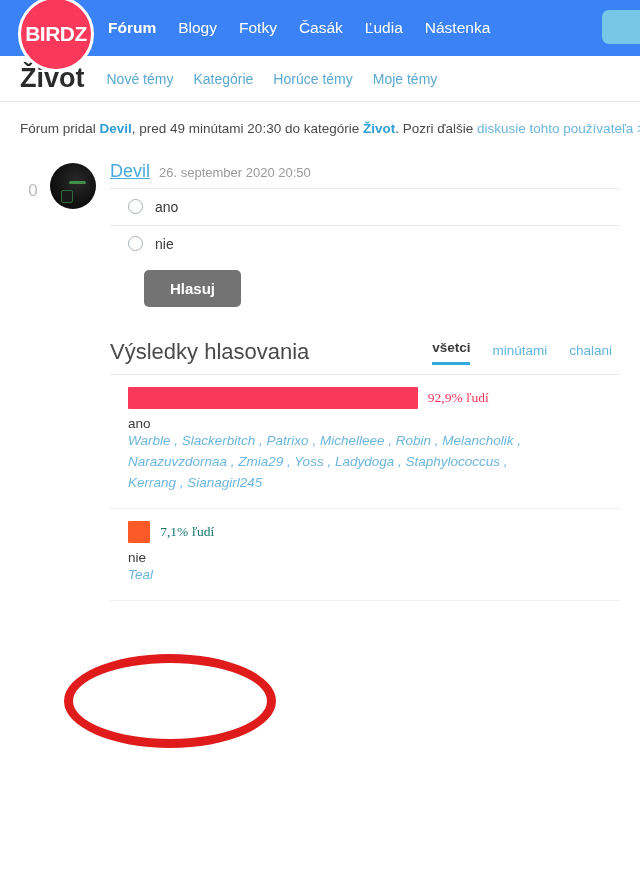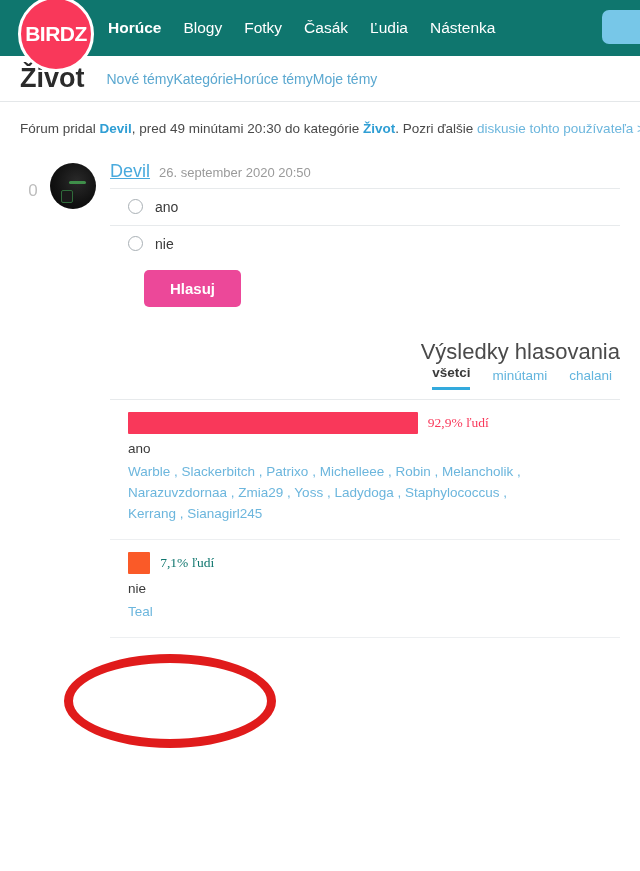--- a/index.html
+++ b/index.html
@@ -8,21 +8,21 @@
     width: 640px; height: 871px;
     background: #ffffff;
     font-family: "Liberation Sans", sans-serif;
     overflow: hidden;
   }
 
   
   .navbar {
     position: relative;
     height: 56px;
-    background: #0f766e;
+    background: #3b82f6;
     display: flex;
     align-items: center;
   }
   .logo {
     position: absolute;
     left: 18px; top: -4px;
     width: 76px; height: 76px;
     border-radius: 50%;
     background: #f9385a;
     border: 3px solid #ffffff;
@@ -65,21 +65,21 @@
     background: #ffffff;
     border-bottom: 1px solid #e4e7e9;
   }
   .subnav-title {
     font-size: 27px;
     font-weight: bold;
     color: #2b2b2b;
     margin-right: 22px;
     line-height: 1;
   }
-  .subnav-links { display: flex; align-items: center; text-align: right; }
+  .subnav-links { display: flex; gap: 20px; align-items: center; text-align: right; }
   .subnav-link {
     color: #5ba8d0;
     font-size: 14px;
     text-decoration: none;
     white-space: nowrap;
   }
 
   
   .content { padding: 0 20px; }
 
@@ -161,39 +161,38 @@
     width: 15px; height: 15px;
     border-radius: 50%;
     border: 1.5px solid #a9b0b5;
     background: #fff;
     flex: 0 0 auto;
   }
   .opt-label { font-size: 14px; color: #3a3a3a; }
 
   .vote-btn-wrap { padding: 8px 0 0 34px; }
   .vote-btn {
-    background: #ec4899;
+    background: #737373;
     color: #ffffff;
     font-size: 15px;
     font-weight: bold;
     border: none;
     border-radius: 5px;
     padding: 10px 26px;
     cursor: pointer;
   }
 
   
   .results { margin-top: 32px; padding-left: 90px; }
   .results-head {
     display: flex;
     align-items: flex-end;
     justify-content: flex-start;
     border-bottom: 1px solid #e7eaec;
     padding-bottom: 9px;
-    flex-direction: column;
   }
   .results-title {
     font-size: 22px;
     color: #4a4a4a;
     flex: 1;
   }
   .result-tabs { display: flex; gap: 22px; align-items: flex-end; padding-right: 8px;}
   .result-tab {
     font-size: 13.5px;
     color: #63b5de;
@@ -214,25 +213,25 @@
     height: 22px;
     border-radius: 1px;
   }
   .bar-pct { font-size: 13.5px; }
   .result-opt {
     font-size: 13.5px;
     color: #3a3a3a;
     margin-top: 7px;
   }
   .voters {
-    margin-top: 6px;
     font-size: 13.5px;
     color: #6cb6dd;
     line-height: 1.55;
     max-width: 400px;
+    font-style: italic;
   }
   .voters a { color: #6cb6dd; text-decoration: none; }
 
   
   .annotation {
     position: absolute;
     left: 64px; top: 654px;
     width: 212px; height: 94px;
     border: 9px solid #e01b1b;
     border-radius: 50%;
@@ -241,21 +240,21 @@
   }
 </style>
 </head>
 <body>
 
 <div class="navbar">
   <div class="logo">
     <span class="logo-text">BIRDZ</span>
   </div>
   <div class="nav-links">
-    <a class="nav-link active" href="#">Horúce</a>
+    <a class="nav-link active" href="#">Fórum</a>
     <a class="nav-link" href="#">Blogy</a>
     <a class="nav-link" href="#">Fotky</a>
     <a class="nav-link" href="#">Časák</a>
     <a class="nav-link" href="#">Ľudia</a>
     <a class="nav-link" href="#">Nástenka</a>
   </div>
   <div class="nav-search"></div>
 </div>
 
 <div class="subnav">

